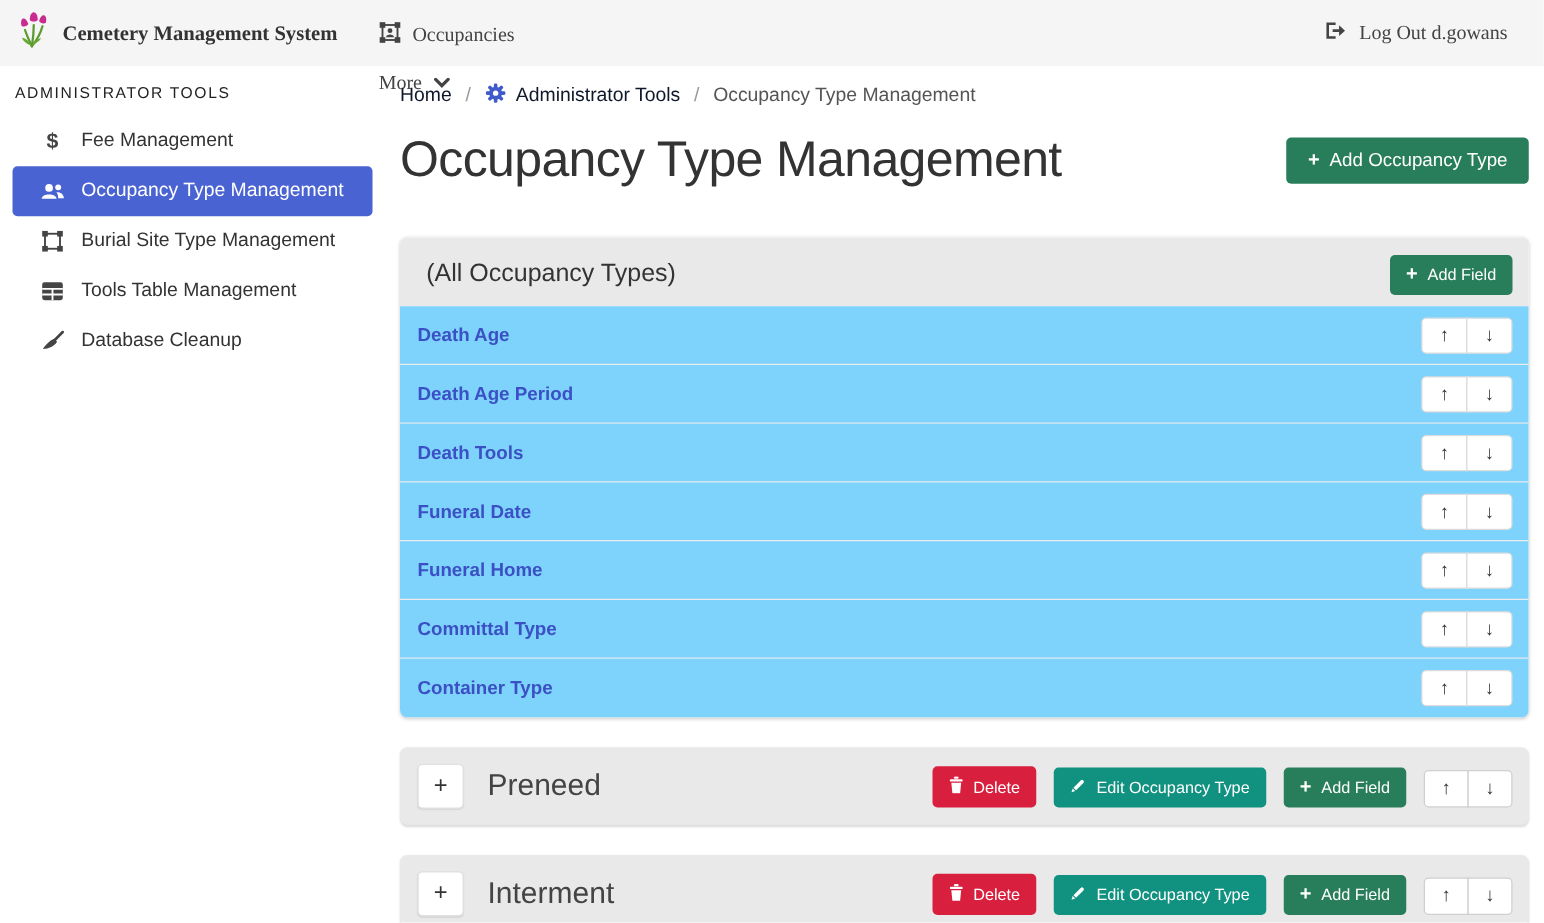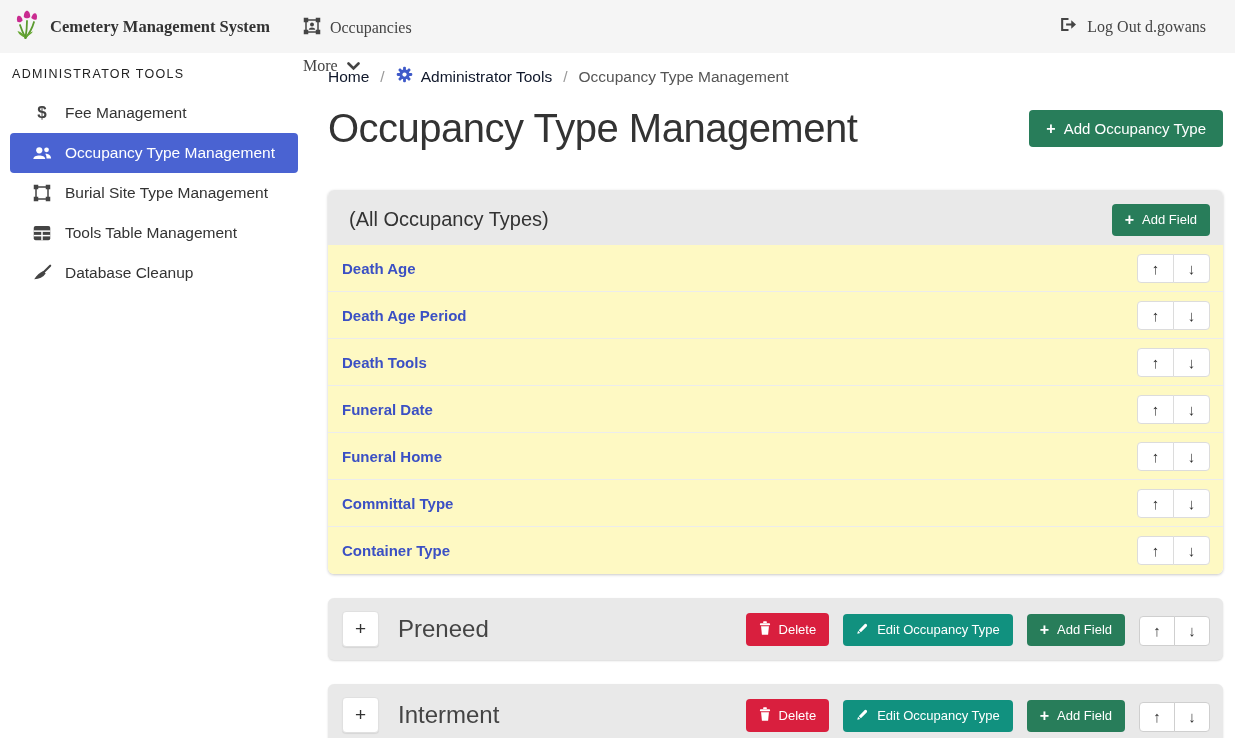--- a/index.html
+++ b/index.html
@@ -8,21 +8,21 @@
 
   
   .navbar { height:53px; background:#f5f5f5; display:flex; align-items:center; padding:0 14px;font-family:Liberation Serif, serif; }
   .brand { display:flex; align-items:center; gap:10px; cursor:pointer; }
   .brand-text { font-size:16.5px; font-weight:700; color:#333; }
   .nav-items { display:flex; align-items:flex-start; margin-left:18px;flex-direction:column; }
   .nav-item { display:flex; align-items:center; gap:9px; padding:9px 15px; font-size:16px; color:#444; cursor:pointer; }
   .navbar-right { margin-left:auto; }
 
   
-  .layout { display:flex; height:685px;gap:8px; }
+  .layout { display:flex; height:685px; }
   .sidebar { width:300px; flex:0 0 300px; padding:14px 2px 0 10px; }
   .sidebar-heading { font-size:12.5px; letter-spacing:1.3px; color:#222; padding-left:2px; margin-bottom:12px; }
   .side-item { display:flex; align-items:center; gap:13px; height:40px; padding:0 8px 0 22px;
     font-size:15.5px; color:#333; border-radius:4px; cursor:pointer; }
   .side-item .ic { width:20px; display:flex; justify-content:center; align-items:center; }
   .side-item.active { background:#4a63d2; color:#fff; }
   .dollar-glyph { font-size:17px; font-weight:700; color:#444; }
 
   .main { flex:1; padding:12px 12px 0 20px; }
 
@@ -42,21 +42,21 @@
   .btn-teal  { background:#11917f; }
   .btn-red   { background:#d91f3e; }
   .btn-lg { font-size:15px; padding:10px 17px; margin-top:8px; }
   .btn-sm { font-size:13px; padding:8px 13px; }
 
   
   .card { margin-top:32px; border-radius:6px; box-shadow:0 1px 3px rgba(0,0,0,.22); overflow:hidden; background:#fff; }
   .card-header { background:#e9e9e9; height:55px; display:flex; justify-content:space-between; align-items:center; padding:4px 13px 0 21px; }
   .card-title { font-size:20px; color:#333; }
   .field-row { height:47px; display:flex; justify-content:space-between; align-items:center;
-    padding:0 13px 0 14px; border-bottom:1px solid #ececec; background:#fef9c3; }
+    padding:0 13px 0 14px; border-bottom:1px solid #ececec; background:#7dd3fc; }
   .field-row:last-child { border-bottom:none; }
   .field-link { color:#3b50c4; font-weight:700; font-size:15px; text-decoration:none; cursor:pointer; }
   .arrow-group { display:flex; }
   .arrow-btn { width:37px; height:29px; background:#fff; border:1px solid #dcdcdc; color:#333;
     font-size:15px; display:flex; align-items:center; justify-content:center; cursor:pointer; font-family:inherit; }
   .arrow-btn.up { border-radius:4px 0 0 4px; }
   .arrow-btn.down { border-radius:0 4px 4px 0; margin-left:-1px; }
 
   
   .section-bar { margin-top:24px; height:62px; background:#e9e9e9; border-radius:6px;

